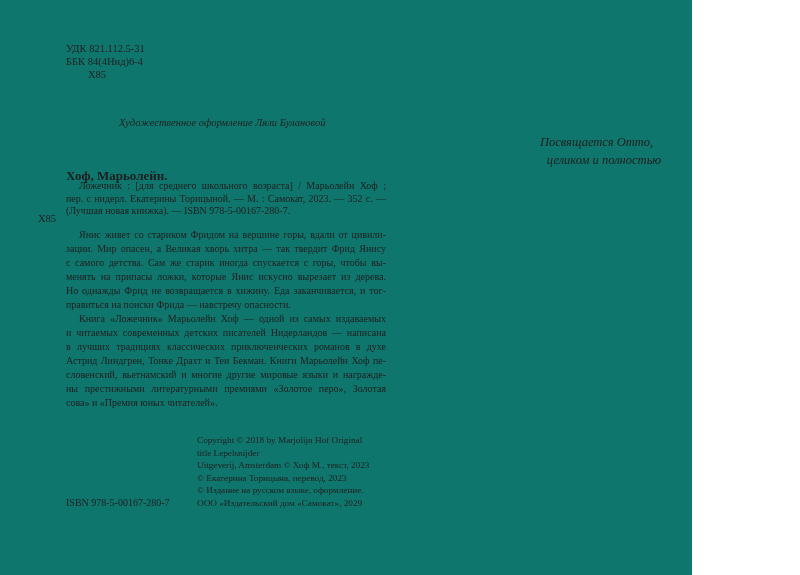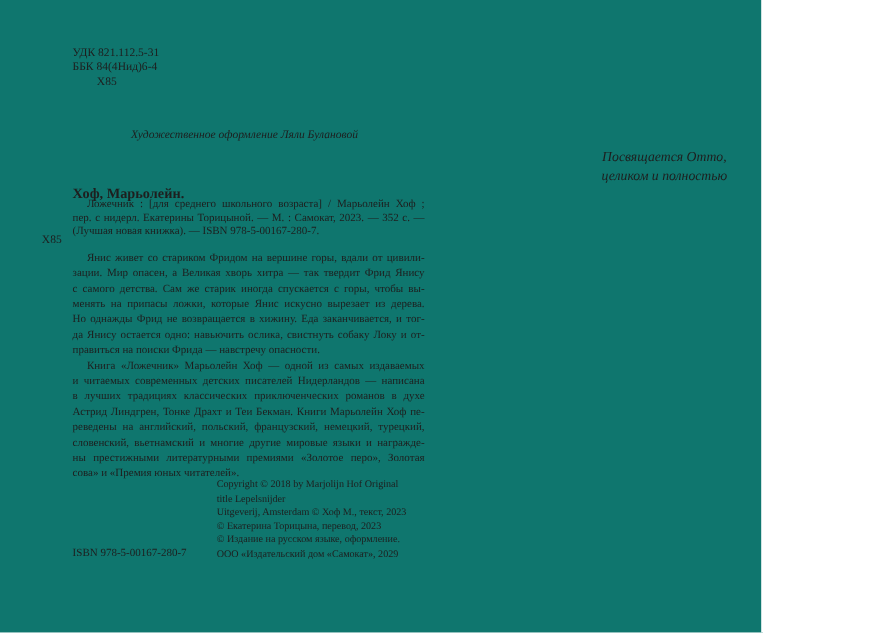--- a/index.html
+++ b/index.html
@@ -82,50 +82,48 @@
 
   <div class="abs udk-block">
     <div class="ln">УДК 821.112.5-31</div>
     <div class="ln">ББК 84(4Нид)6-4</div>
     <div class="ln sign">Х85</div>
   </div>
 
   <div class="abs design-credit">Художественное оформление Ляли Булановой</div>
 
   <div class="abs dedication">
-    <div class="ln" style="text-align:center">Посвящается Отто,</div>
+    <div class="ln" style="">Посвящается Отто,</div>
     <div class="ln" style="text-align:center">целиком и полностью</div>
   </div>
 
   <div class="abs author-heading">Хоф, Марьолейн.</div>
 
   <div class="abs catalog-card">
     <div class="ln jl ind">Ложечник : [для среднего школьного возраста] / Марьолейн Хоф ;</div>
     <div class="ln jl">пер. с нидерл. Екатерины Торицыной. — М. : Самокат, 2023. — 352 с. —</div>
     <div class="ln">(Лучшая новая книжка). — ISBN 978-5-00167-280-7.</div>
   </div>
 
   <div class="abs margin-sign">Х85</div>
 
   <div class="abs annotation">
     <div>
       <div class="ln jl ind">Янис живет со стариком Фридом на вершине горы, вдали от цивили-</div>
       <div class="ln jl">зации. Мир опасен, а Великая хворь хитра — так твердит Фрид Янису</div>
       <div class="ln jl">с самого детства. Сам же старик иногда спускается с горы, чтобы вы-</div>
       <div class="ln jl">менять на припасы ложки, которые Янис искусно вырезает из дерева.</div>
       <div class="ln jl">Но однажды Фрид не возвращается в хижину. Еда заканчивается, и тог-</div>
-      <div class="ln jl">да Янису остается одно: навьючить ослика, свистнуть собаку Локу и от-</div>
       <div class="ln">правиться на поиски Фрида — навстречу опасности.</div>
     </div>
     <div>
       <div class="ln jl ind">Книга «Ложечник» Марьолейн Хоф — одной из самых издаваемых</div>
       <div class="ln jl">и читаемых современных детских писателей Нидерландов — написана</div>
       <div class="ln jl">в лучших традициях классических приключенческих романов в духе</div>
       <div class="ln jl">Астрид Линдгрен, Тонке Драхт и Теи Бекман. Книги Марьолейн Хоф пе-</div>
-      <div class="ln jl">реведены на английский, польский, французский, немецкий, турецкий,</div>
       <div class="ln jl">словенский, вьетнамский и многие другие мировые языки и награжде-</div>
       <div class="ln jl">ны престижными литературными премиями «Золотое перо», Золотая</div>
       <div class="ln">сова» и «Премия юных читателей».</div>
     </div>
   </div>
 
   <div class="abs isbn-line">ISBN 978-5-00167-280-7</div>
 
   <div class="abs copyright-block">
     <div class="ln">Copyright © 2018 by Marjolijn Hof Original</div>

